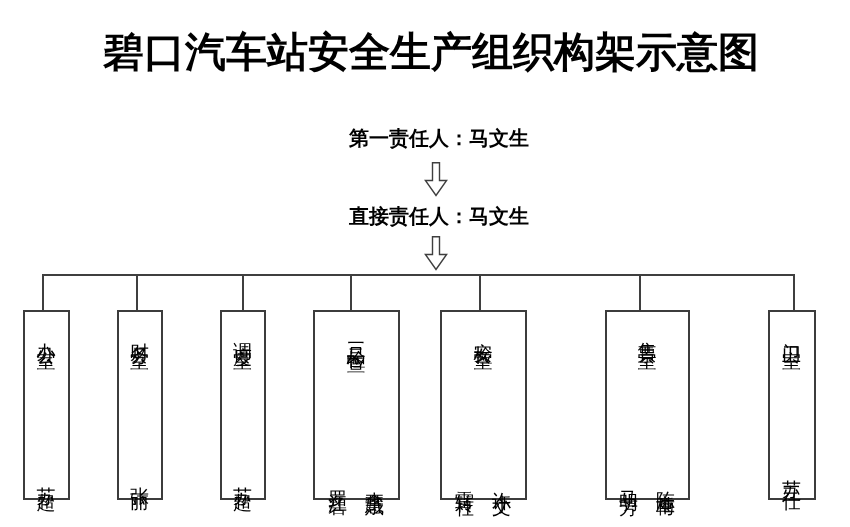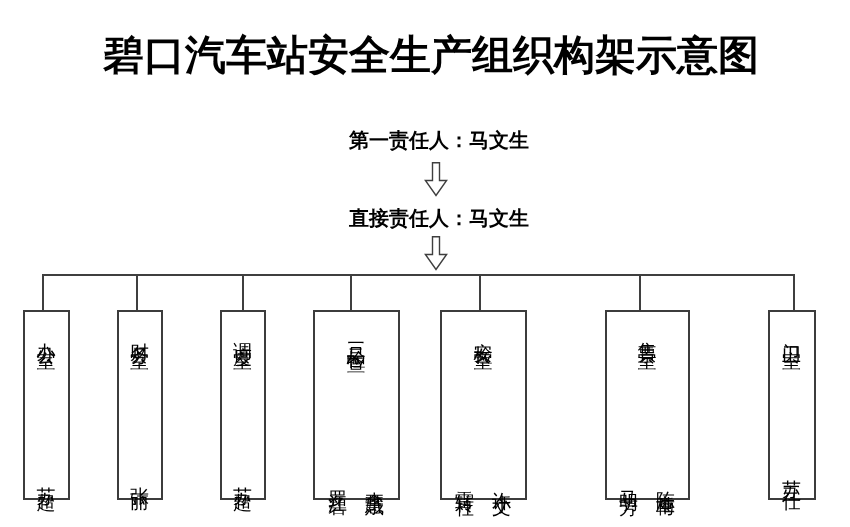--- a/index.html
+++ b/index.html
@@ -16,29 +16,29 @@
     color: #000000;
   }
   .center-x {
     position: absolute;
     transform: translateX(-50%);
     white-space: nowrap;
   }
   .page-title {
     left: 431px;
     top: 33px;
-    font-family: Liberation Sans, sans-serif;
+    font-family: Liberation Mono, monospace;
     font-size: 41px;
     font-weight: bold;
     letter-spacing: 0px;
     line-height: 1.1;
   }
   .sub-label {
     left: 439px;
-    font-family: Liberation Serif, serif;
+    font-family: Liberation Mono, monospace;
     font-size: 20px;
     font-weight: bold;
     line-height: 1.1;
   }
   .sub1 { top: 129px; }
   .sub2 { top: 199px; margin-top: 8px; }
   .flow-arrow {
     position: absolute;
     left: 436px;
     transform: translateX(-50%);

